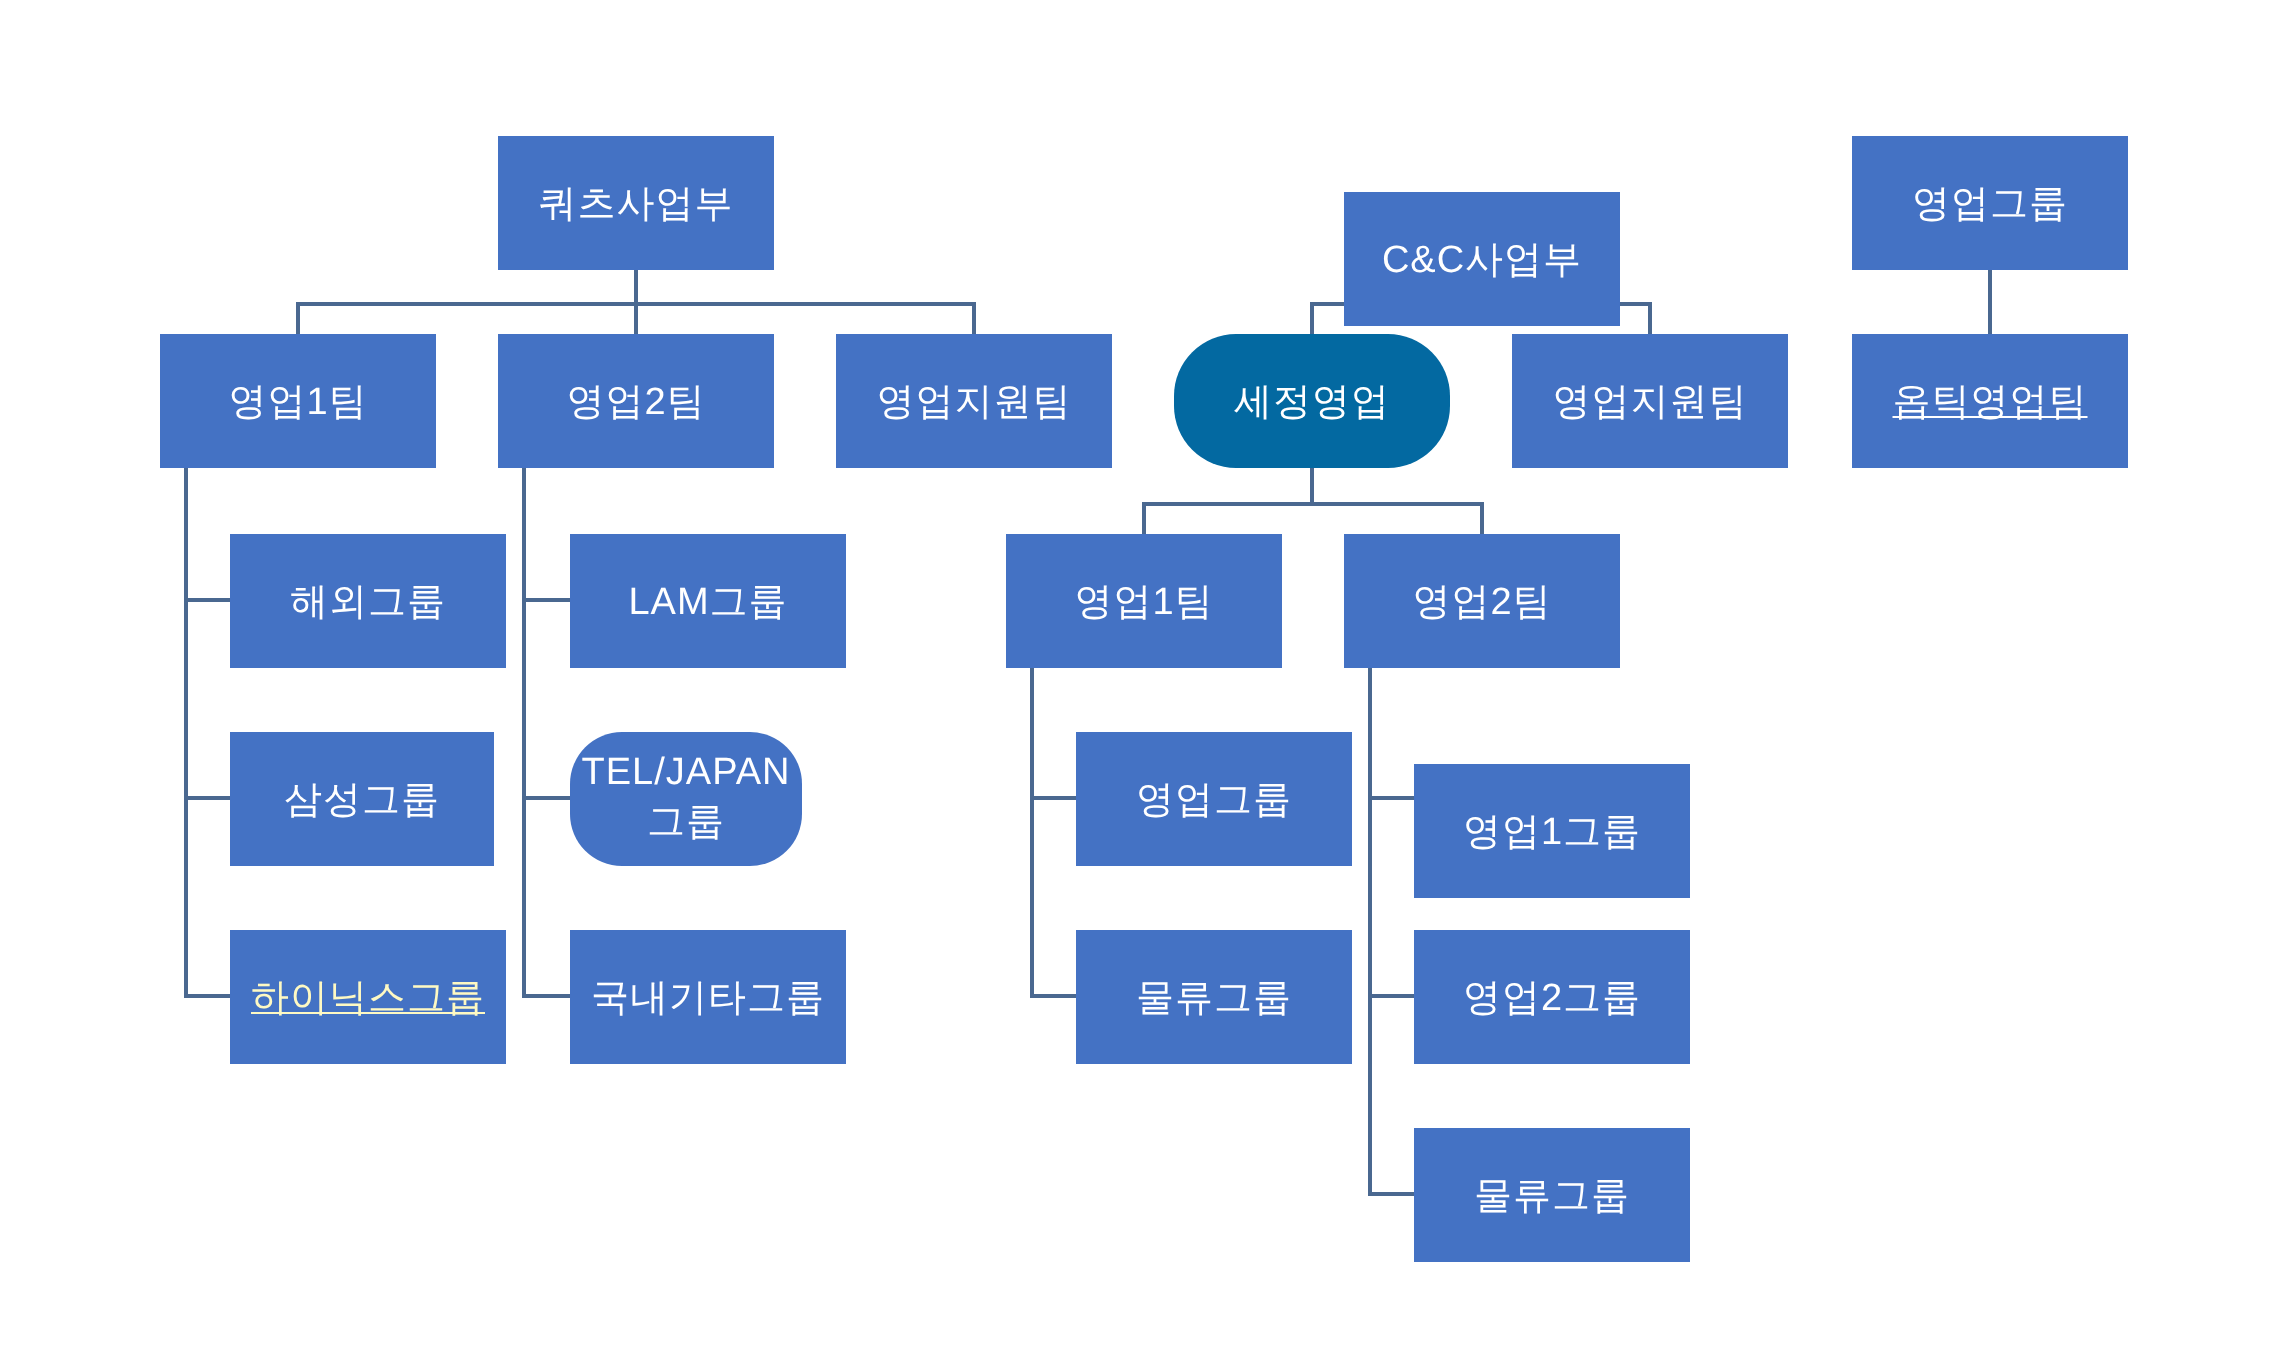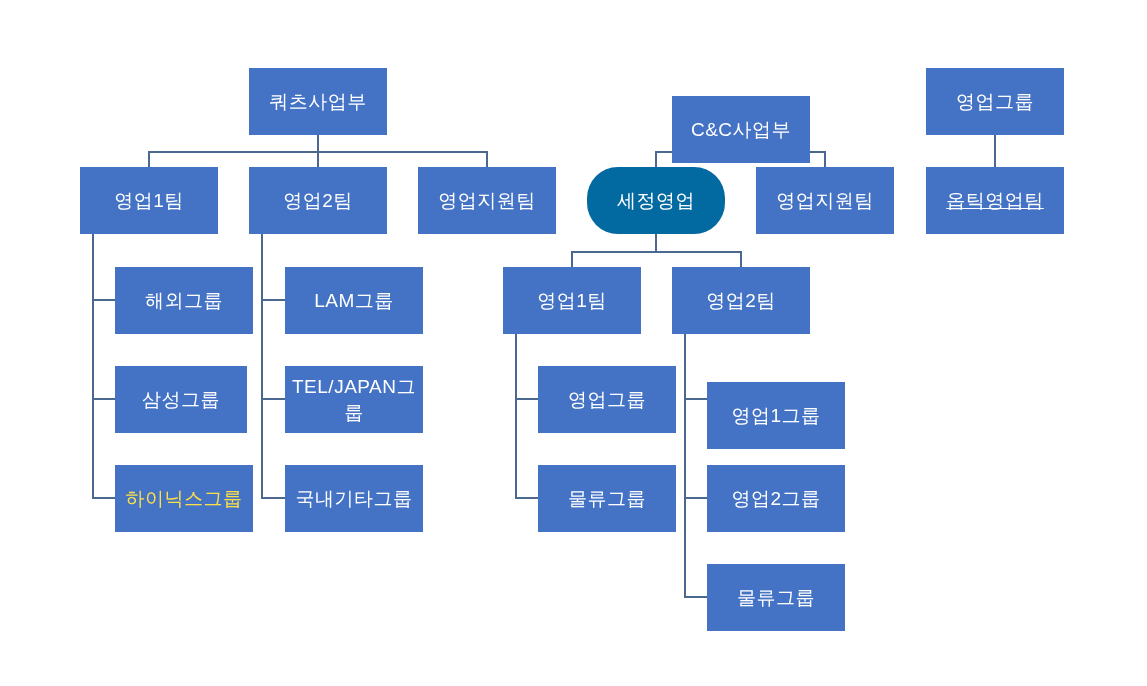--- a/index.html
+++ b/index.html
@@ -71,21 +71,21 @@
     <div class="node" style="left: 249px; top: 167px; width: 138px; height: 67px; background: rgb(68, 114, 196); color: rgb(255, 255, 255);">영업2팀</div>
     <div class="node" style="left: 418px; top: 167px; width: 138px; height: 67px; background: rgb(68, 114, 196); color: rgb(255, 255, 255);">영업지원팀</div>
     <div class="node" style="left: 587px; top: 167px; width: 138px; height: 67px; background: #0369a1; color: rgb(255, 255, 255); border-radius: 31px;">세정영업</div>
     <div class="node" style="left: 756px; top: 167px; width: 138px; height: 67px; background: rgb(68, 114, 196); color: rgb(255, 255, 255);">영업지원팀</div>
     <div class="node" style="left: 926px; top: 167px; width: 138px; height: 67px; background: rgb(68, 114, 196); color: rgb(255, 255, 255); text-decoration: underline;">옵틱영업팀</div>
     <div class="node" style="left: 115px; top: 267px; width: 138px; height: 67px; background: rgb(68, 114, 196); color: rgb(255, 255, 255);">해외그룹</div>
     <div class="node" style="left: 285px; top: 267px; width: 138px; height: 67px; background: rgb(68, 114, 196); color: rgb(255, 255, 255); text-align: center;">LAM그룹</div>
     <div class="node" style="left: 503px; top: 267px; width: 138px; height: 67px; background: rgb(68, 114, 196); color: rgb(255, 255, 255);">영업1팀</div>
     <div class="node" style="left: 672px; top: 267px; width: 138px; height: 67px; background: rgb(68, 114, 196); color: rgb(255, 255, 255);">영업2팀</div>
     <div class="node" style="left: 115px; top: 366px; width: 132px; height: 67px; background: rgb(68, 114, 196); color: rgb(255, 255, 255);">삼성그룹</div>
-    <div class="node" style="left: 285px; top: 366px; width: 138px; height: 67px; background: rgb(68, 114, 196); color: rgb(255, 255, 255);">TEL/JAPAN그룹</div>
+    <div class="node" style="left: 285px; top: 366px; width: 116px; height: 67px; background: rgb(68, 114, 196); color: rgb(255, 255, 255); border-radius: 26px;">TEL/JAPAN그룹</div>
     <div class="node" style="left: 538px; top: 366px; width: 138px; height: 67px; background: rgb(68, 114, 196); color: rgb(255, 255, 255);">영업그룹</div>
     <div class="node" style="left: 707px; top: 382px; width: 138px; height: 67px; background: rgb(68, 114, 196); color: rgb(255, 255, 255);">영업1그룹</div>
-    <div class="node" style="left: 115px; top: 465px; width: 138px; height: 67px; background: rgb(68, 114, 196); color: #fde047;">하이닉스그룹</div>
+    <div class="node" style="left: 115px; top: 465px; width: 138px; height: 67px; background: rgb(68, 114, 196); color: #fef9c3; text-decoration: underline;">하이닉스그룹</div>
     <div class="node" style="left: 285px; top: 465px; width: 138px; height: 67px; background: rgb(68, 114, 196); color: rgb(255, 255, 255);">국내기타그룹</div>
     <div class="node" style="left: 538px; top: 465px; width: 138px; height: 67px; background: rgb(68, 114, 196); color: rgb(255, 255, 255);">물류그룹</div>
     <div class="node" style="left: 707px; top: 465px; width: 138px; height: 67px; background: rgb(68, 114, 196); color: rgb(255, 255, 255);">영업2그룹</div>
     <div class="node" style="left: 707px; top: 564px; width: 138px; height: 67px; background: rgb(68, 114, 196); color: rgb(255, 255, 255);">물류그룹</div>
   </div>
 
 </body></html>

